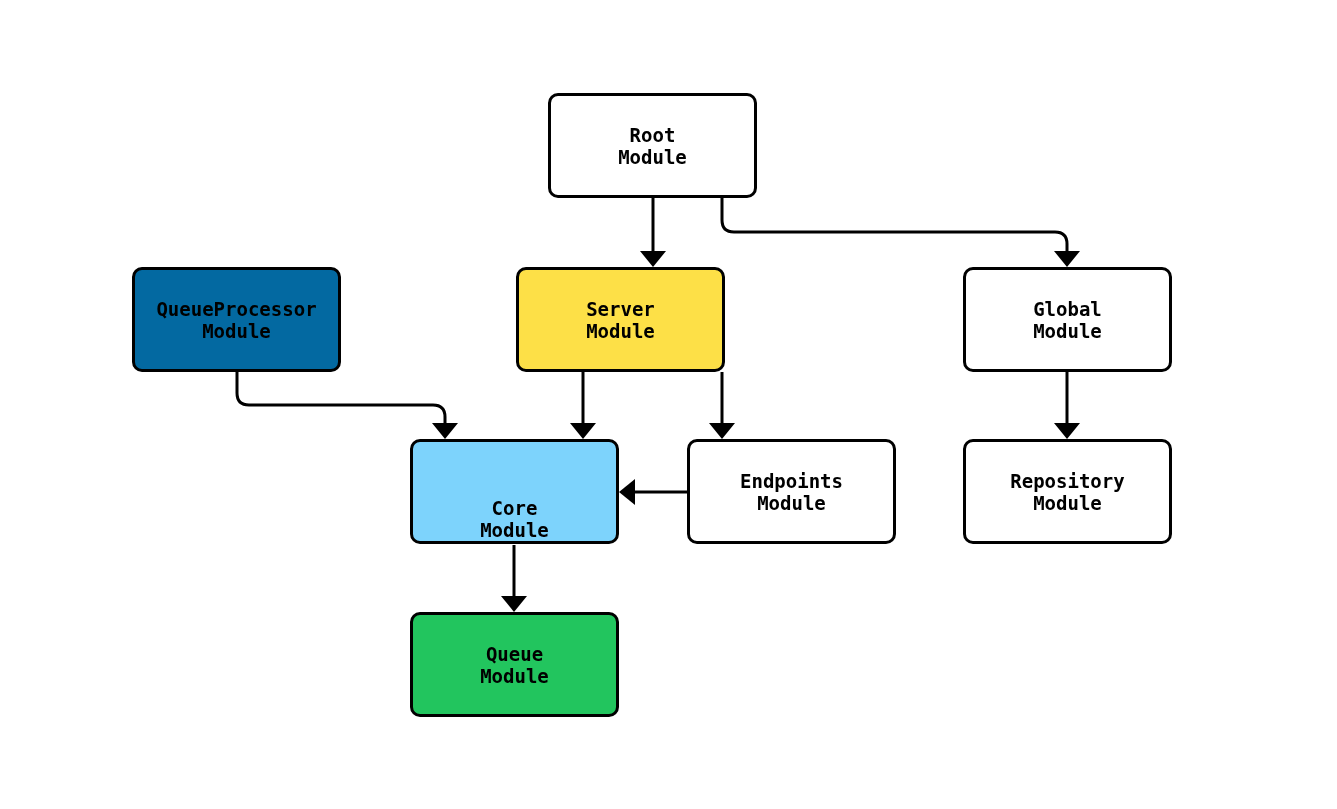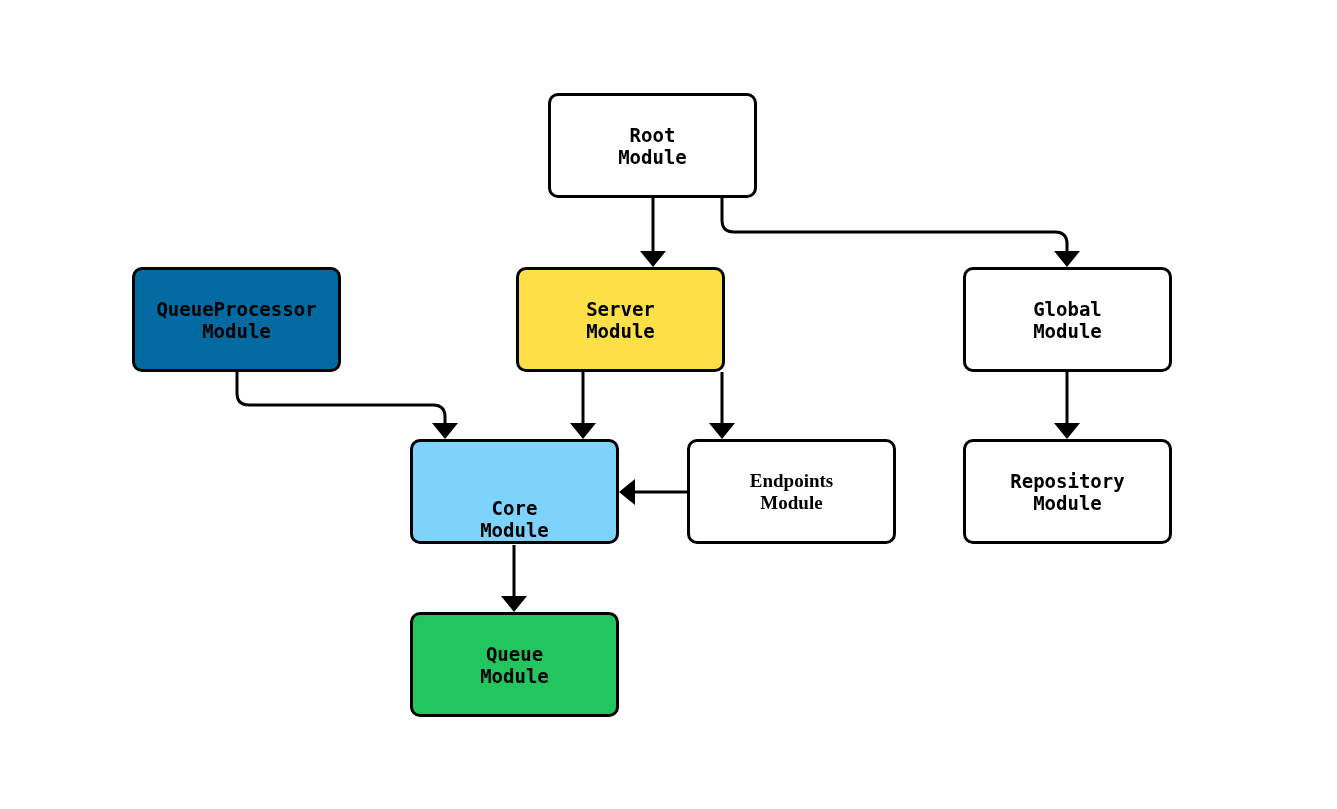--- a/index.html
+++ b/index.html
@@ -84,21 +84,21 @@
 Module</span>
       </div>
       <div class="node" style="left: 963px; top: 267px; width: 209px; height: 105px; border-color: rgb(0, 0, 0); background: rgb(255, 255, 255);">
         <span class="node-label" style="color: rgb(0, 0, 0);">Global
 Module</span>
       </div>
       <div class="node" style="left: 410px; top: 439px; width: 209px; height: 105px; border-color: rgb(0, 0, 0); background: #7dd3fc; align-items: flex-end;">
         <span class="node-label" style="color: rgb(0, 0, 0);">Core
 Module</span>
       </div>
-      <div class="node" style="left: 687px; top: 439px; width: 209px; height: 105px; border-color: rgb(0, 0, 0); background: rgb(255, 255, 255); font-family: Liberation Serif, serif;">
+      <div class="node" style="left: 687px; top: 439px; width: 209px; height: 105px; border-color: rgb(0, 0, 0); background: rgb(255, 255, 255);">
         <span class="node-label" style="color: rgb(0, 0, 0);">Endpoints
 Module</span>
       </div>
       <div class="node" style="left: 963px; top: 439px; width: 209px; height: 105px; border-color: rgb(0, 0, 0); background: rgb(255, 255, 255); text-align: center;">
         <span class="node-label" style="color: rgb(0, 0, 0);">Repository
 Module</span>
       </div>
       <div class="node" style="left: 410px; top: 612px; width: 209px; height: 105px; border-color: rgb(0, 0, 0); background: #22c55e;">
         <span class="node-label" style="color: rgb(0, 0, 0);">Queue
 Module</span>

